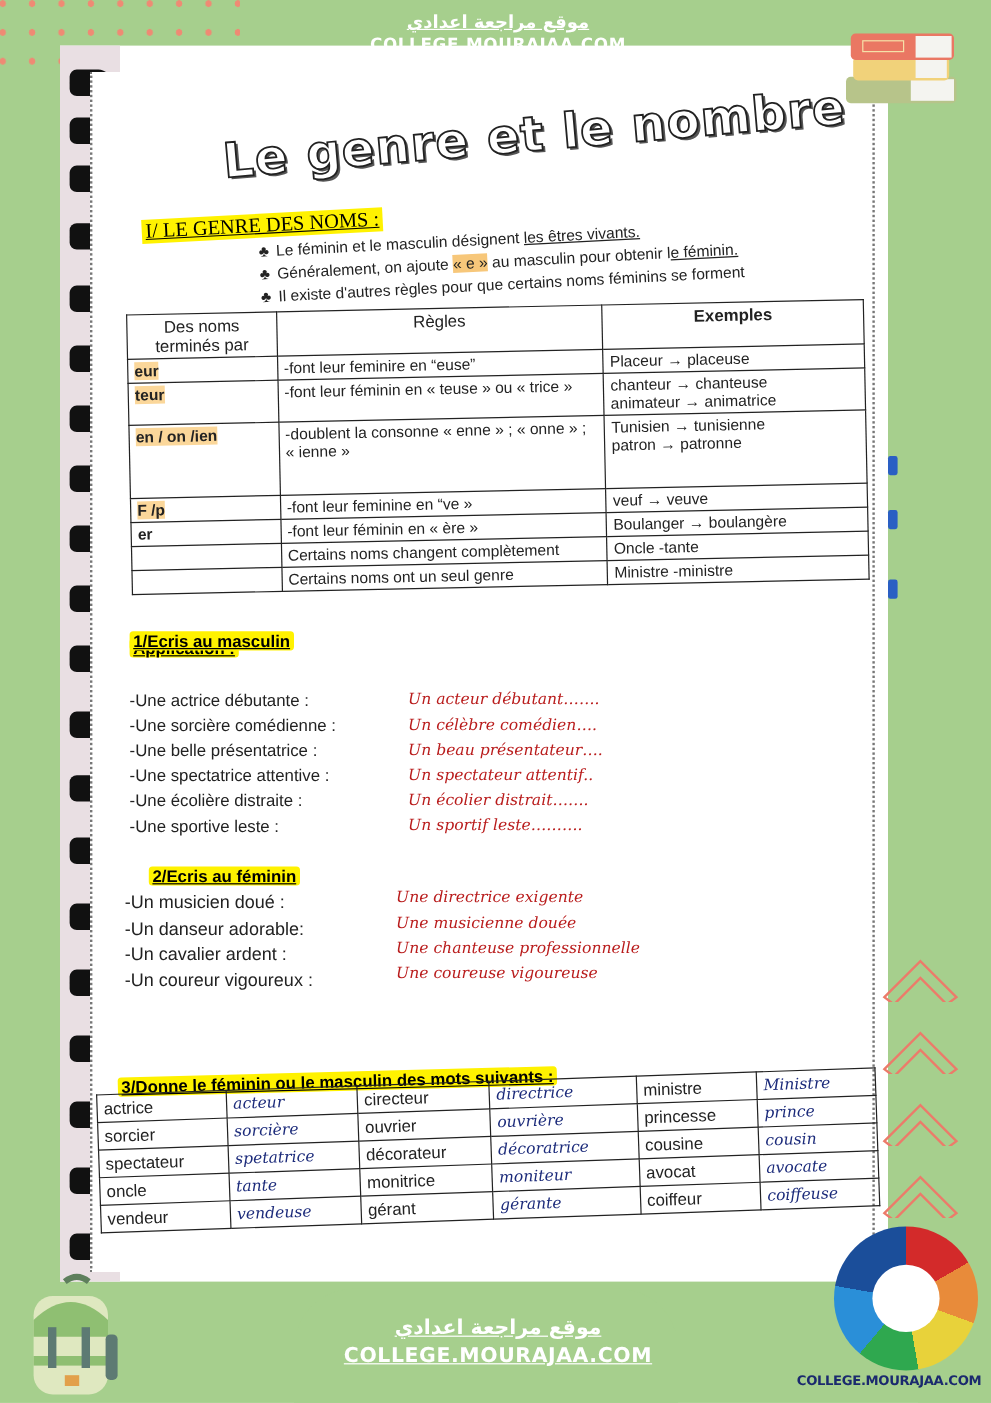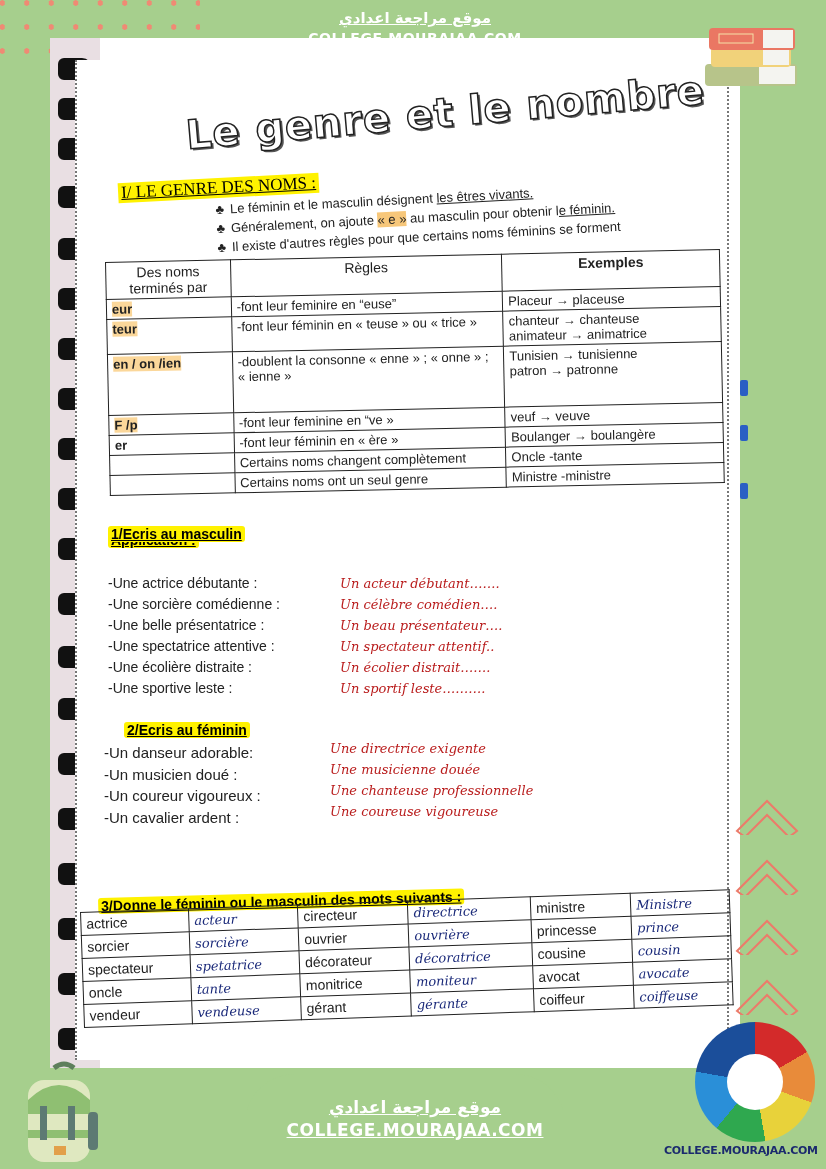--- a/index.html
+++ b/index.html
@@ -173,24 +173,24 @@
   <div>Un acteur débutant…….</div>
   <div>Un célèbre comédien….</div>
   <div>Un beau présentateur….</div>
   <div>Un spectateur attentif..</div>
   <div>Un écolier distrait…….</div>
   <div>Un sportif leste……….</div>
 </div>
 
 <div class="ex-h" style="left:104px;top:722px;margin-left:20px;">2/Ecris au féminin</div>
 <div class="ex-list" style="left:104px;top:742px;font-size:15px;line-height:21.5px;">
+  <div>-Un musicien doué :</div>
   <div>-Un danseur  adorable:</div>
-  <div>-Un musicien doué :</div>
+  <div>-Un cavalier  ardent :</div>
   <div>-Un coureur vigoureux :</div>
-  <div>-Un cavalier  ardent :</div>
 </div>
 <div class="hw" style="left:330px;top:738px;">
   <div>Une directrice exigente</div>
   <div>Une musicienne douée</div>
   <div>Une chanteuse professionnelle</div>
   <div>Une coureuse vigoureuse</div>
 </div>
 
 <div class="ex-h" style="left:98px;top:898px;transform:rotate(-1.5deg);transform-origin:left top;">3/Donne le féminin ou le masculin des mots suivants :</div>
 <table class="t3">

